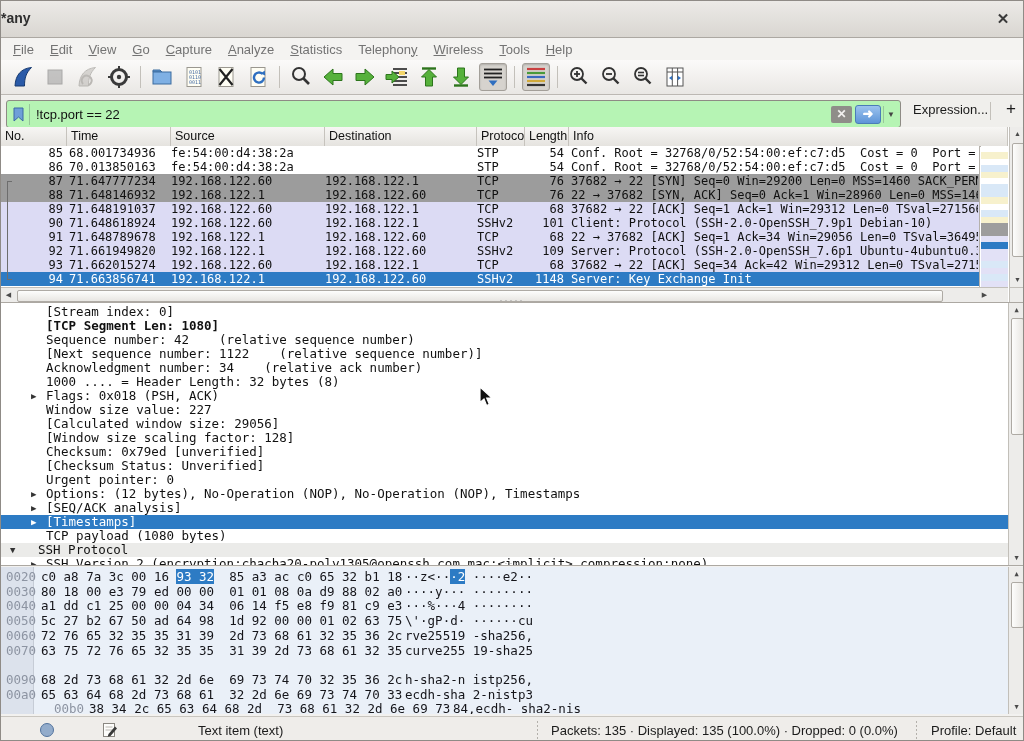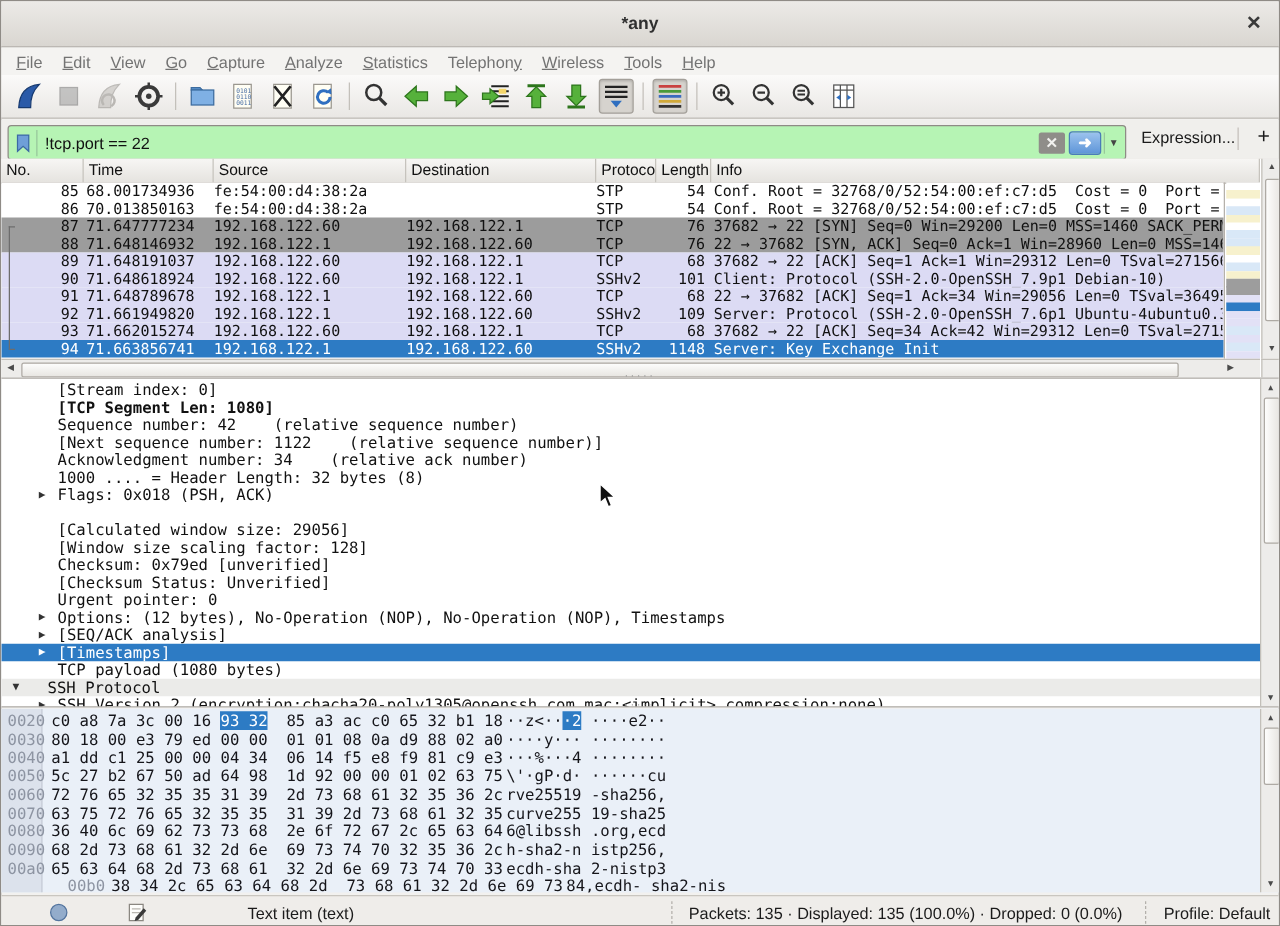--- a/index.html
+++ b/index.html
@@ -1,21 +1,21 @@
 <!DOCTYPE html>
 <html><head>
 <meta charset="utf-8">
 <style>
   html,body{margin:0;padding:0;background:#555;}
   #window{position:relative;width:1024px;height:741px;background:#f2f1ef;
     font-family:"Liberation Sans",sans-serif;overflow:hidden;border:1px solid #8f8b86;box-sizing:border-box;}
   
   .titlebar{position:absolute;left:0;top:0;width:100%;height:36px;
     background:linear-gradient(#eceae7,#d9d6d1);border-bottom:1px solid #aca8a2;}
-  .title-text{position:absolute;left:0;right:0;top:9px;text-align:center;
+  .title-text{position:absolute;left:0;right:0;top:9px;
     font-size:14px;font-weight:bold;color:#2f2f2f;}
   .close-btn{position:absolute;right:10px;top:8px;width:20px;height:20px;
     font-size:15px;font-weight:bold;color:#3a3a3a;text-align:center;line-height:20px;cursor:default;}
   
   .menubar{position:absolute;left:0;top:37px;width:100%;height:22px;background:#f4f3f1;
     display:flex;align-items:center;padding-left:4px;box-sizing:border-box;}
   .menu-item{font-size:13px;color:#737373;padding:2px 8px;white-space:nowrap;}
   .menu-item u{text-decoration:underline;}
   
   .toolbar{position:absolute;left:0;top:59px;width:100%;height:35px;
@@ -379,20 +379,21 @@
       <div class="sb-thumb-v" style="top:15px;height:115px;"></div>
       <span class="sb-btn" style="bottom:0;">▼</span>
     </div>
   <div class="dline" style="top: 2px;"><span class="dtext" style="left: 45px;">[Stream index: 0]</span></div>
       <div class="dline" style="top: 16px; font-weight: bold;"><span class="dtext" style="left: 45px;">[TCP Segment Len: 1080]</span></div>
       <div class="dline" style="top: 30px;"><span class="dtext" style="left: 45px;">Sequence number: 42    (relative sequence number)</span></div>
       <div class="dline" style="top: 44px;"><span class="dtext" style="left: 45px;">[Next sequence number: 1122    (relative sequence number)]</span></div>
       <div class="dline" style="top: 58px;"><span class="dtext" style="left: 45px;">Acknowledgment number: 34    (relative ack number)</span></div>
       <div class="dline" style="top: 72px;"><span class="dtext" style="left: 45px;">1000 .... = Header Length: 32 bytes (8)</span></div>
       <div class="dline" style="top: 86px;"><span class="arrow" style="left: 30px;">▶</span><span class="dtext" style="left: 45px; text-align: center;">Flags: 0x018 (PSH, ACK)</span></div>
+      <div class="dline" style="top: 100px;"><span class="dtext" style="left: 45px;">Window size value: 227</span></div>
       <div class="dline" style="top: 114px;"><span class="dtext" style="left: 45px;">[Calculated window size: 29056]</span></div>
       <div class="dline" style="top: 128px;"><span class="dtext" style="left: 45px;">[Window size scaling factor: 128]</span></div>
       <div class="dline" style="top: 142px;"><span class="dtext" style="left: 45px;">Checksum: 0x79ed [unverified]</span></div>
       <div class="dline" style="top: 156px;"><span class="dtext" style="left: 45px;">[Checksum Status: Unverified]</span></div>
       <div class="dline" style="top: 170px;"><span class="dtext" style="left: 45px;">Urgent pointer: 0</span></div>
       <div class="dline" style="top: 184px;"><span class="arrow" style="left: 30px;">▶</span><span class="dtext" style="left: 45px;">Options: (12 bytes), No-Operation (NOP), No-Operation (NOP), Timestamps</span></div>
       <div class="dline" style="top: 198px;"><span class="arrow" style="left: 30px;">▶</span><span class="dtext" style="left: 45px;">[SEQ/ACK analysis]</span></div>
       <div class="dline selected" style="top: 212px;"><span class="arrow" style="left: 30px;">▶</span><span class="dtext" style="left: 45px;">[Timestamps]</span></div>
       <div class="dline" style="top: 226px;"><span class="dtext" style="left: 45px;">TCP payload (1080 bytes)</span></div>
       <div class="dline subheader" style="top: 240px;"><span class="arrow" style="left: 9px;">▼</span><span class="dtext" style="left: 37px;">SSH Protocol</span></div>
@@ -407,21 +408,20 @@
       <span class="sb-btn" style="top:0;">▲</span>
       <div class="sb-thumb-v" style="top:15px;height:44px;"></div>
       <span class="sb-btn" style="bottom:0;">▼</span>
     </div>
   <div class="hexrow" style="top: 2px;"><span class="hex-off">0020</span><span class="hex-bytes"><span>c0 a8 7a 3c 00 16 </span><span class="hsel">93 32</span><span>  85 a3 ac c0 65 32 b1 18</span></span><span class="hex-ascii"><span>··z&lt;··</span><span class="hsel">·2</span><span> ····e2··</span></span></div>
       <div class="hexrow" style="top: 16.7px;"><span class="hex-off">0030</span><span class="hex-bytes"><span>80 18 00 e3 79 ed 00 00  01 01 08 0a d9 88 02 a0</span><span class="hsel"></span><span></span></span><span class="hex-ascii"><span>····y··· ········</span><span class="hsel"></span><span></span></span></div>
       <div class="hexrow" style="top: 31.4px;"><span class="hex-off">0040</span><span class="hex-bytes"><span>a1 dd c1 25 00 00 04 34  06 14 f5 e8 f9 81 c9 e3</span><span class="hsel"></span><span></span></span><span class="hex-ascii"><span>···%···4 ········</span><span class="hsel"></span><span></span></span></div>
       <div class="hexrow" style="top: 46.1px;"><span class="hex-off">0050</span><span class="hex-bytes"><span>5c 27 b2 67 50 ad 64 98  1d 92 00 00 01 02 63 75</span><span class="hsel"></span><span></span></span><span class="hex-ascii"><span>\'·gP·d· ······cu</span><span class="hsel"></span><span></span></span></div>
       <div class="hexrow" style="top: 60.8px;"><span class="hex-off">0060</span><span class="hex-bytes"><span>72 76 65 32 35 35 31 39  2d 73 68 61 32 35 36 2c</span><span class="hsel"></span><span></span></span><span class="hex-ascii"><span>rve25519 -sha256,</span><span class="hsel"></span><span></span></span></div>
       <div class="hexrow" style="top: 75.5px;"><span class="hex-off">0070</span><span class="hex-bytes"><span>63 75 72 76 65 32 35 35  31 39 2d 73 68 61 32 35</span><span class="hsel"></span><span></span></span><span class="hex-ascii"><span>curve255 19-sha25</span><span class="hsel"></span><span></span></span></div>
-      <div class="hexrow" style="top: 90.2px;"><span class="hex-off">0080</span><span class="hex-bytes"><span>36 40 6c 69 62 73 73 68  2e 6f 72 67 2c 65 63 64</span><span class="hsel"></span><span></span></span><span class="hex-ascii"><span>6@libssh .org,ecd</span><span class="hsel"></span><span></span></span></div>
       <div class="hexrow" style="top: 104.9px;"><span class="hex-off">0090</span><span class="hex-bytes"><span>68 2d 73 68 61 32 2d 6e  69 73 74 70 32 35 36 2c</span><span class="hsel"></span><span></span></span><span class="hex-ascii"><span>h-sha2-n istp256,</span><span class="hsel"></span><span></span></span></div>
       <div class="hexrow" style="top: 119.6px;"><span class="hex-off">00a0</span><span class="hex-bytes"><span>65 63 64 68 2d 73 68 61  32 2d 6e 69 73 74 70 33</span><span class="hsel"></span><span></span></span><span class="hex-ascii"><span>ecdh-sha 2-nistp3</span><span class="hsel"></span><span></span></span></div>
       <div class="hexrow" style="top: 134.3px; margin-left: 48px;"><span class="hex-off">00b0</span><span class="hex-bytes"><span>38 34 2c 65 63 64 68 2d  73 68 61 32 2d 6e 69 73</span><span class="hsel"></span><span></span></span><span class="hex-ascii"><span>84,ecdh- sha2-nis</span><span class="hsel"></span><span></span></span></div>
     </div>
 
   <div class="statusbar">
     <span class="sb-icon" style="left:38px;">
       <svg width="16" height="16" viewBox="0 0 16 16">
           <circle cx="8" cy="8" r="6.5" fill="#93accb" stroke="#53749e"></circle>
         </svg>

